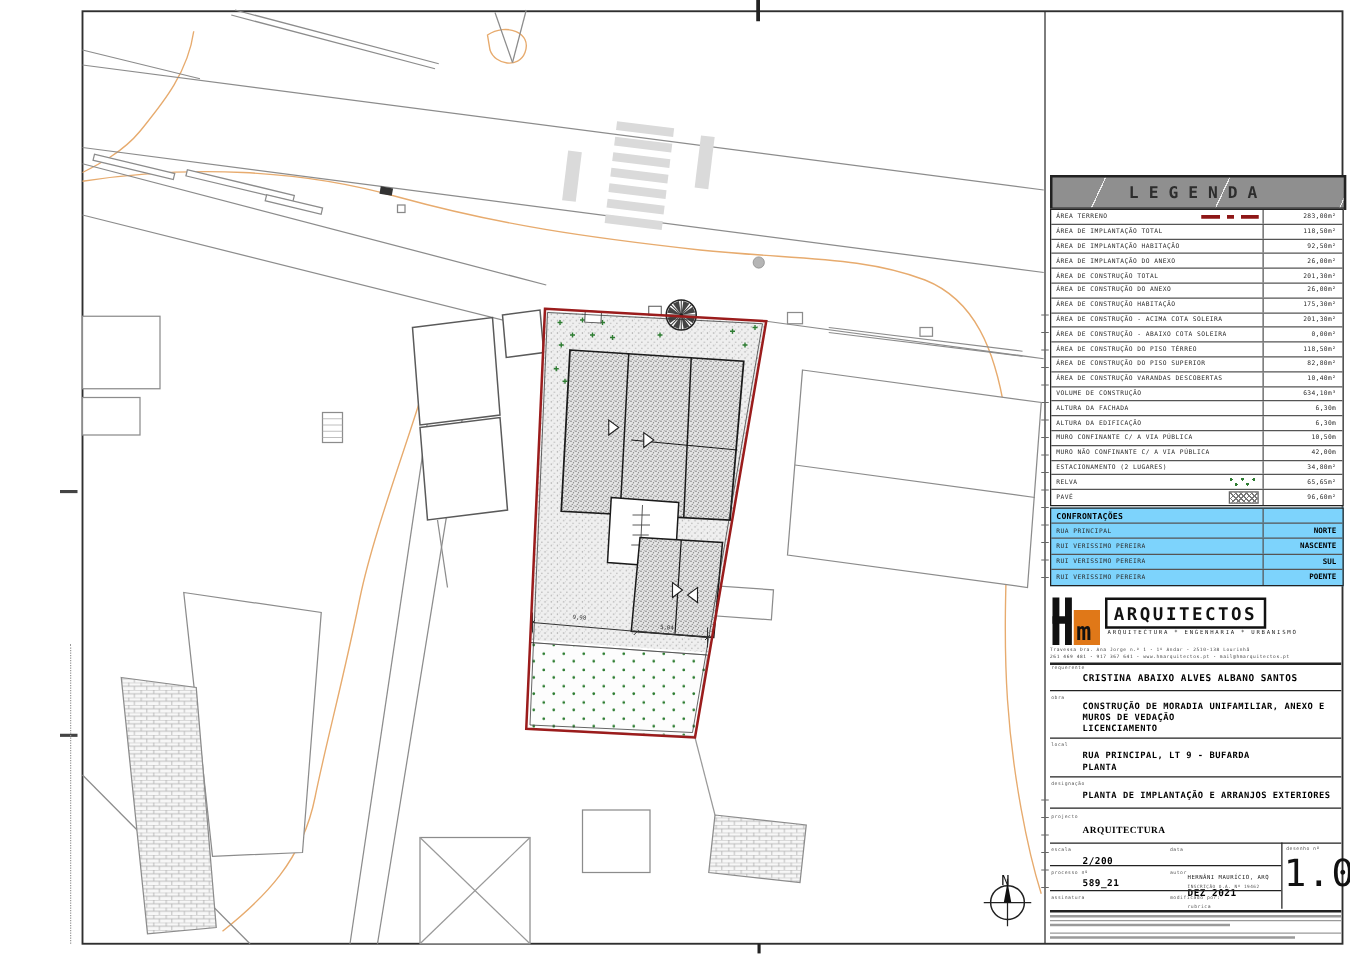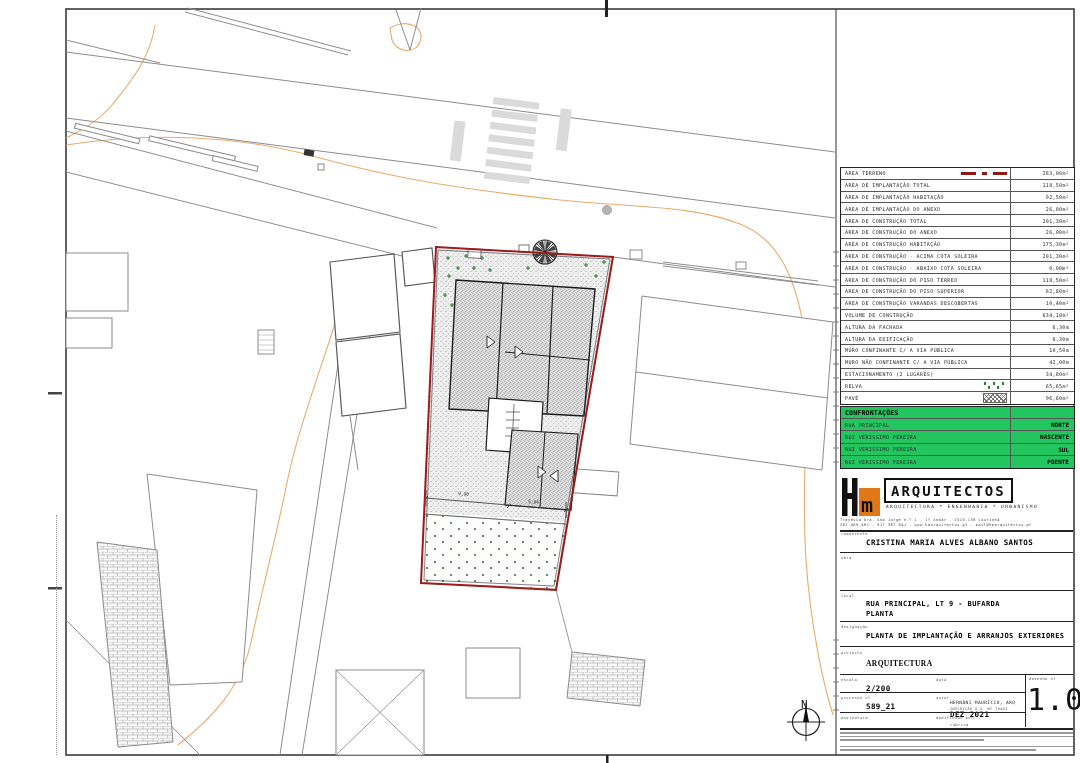--- a/index.html
+++ b/index.html
@@ -27,21 +27,21 @@
   .sym-grass{width:26px;height:9px;
      background-image:radial-gradient(circle 1.2px at 4px 2.5px,#2e7d32 98%,transparent),
                       radial-gradient(circle 1.2px at 13px 2.5px,#2e7d32 98%,transparent),
                       radial-gradient(circle 1.2px at 22px 2.5px,#2e7d32 98%,transparent),
                       radial-gradient(circle 1.2px at 8px 6.5px,#2e7d32 98%,transparent),
                       radial-gradient(circle 1.2px at 17px 6.5px,#2e7d32 98%,transparent);}
   .sym-pave{width:22px;height:8px;border:.5px solid #666;
      background-image:repeating-linear-gradient(45deg,transparent 0 2px,#777 2px 3px),
                       repeating-linear-gradient(-45deg,transparent 0 2px,#777 2px 3px);}
 
-  #conf-table{left:840px;top:406px;width:233px;border:1.5px solid #222;background:#22c55e;}
+  #conf-table{left:840px;top:406px;width:233px;border:1.5px solid #222;background:#7dd3fc;}
   .cf-row{display:flex;height:12.2px;box-sizing:border-box;border-bottom:1px solid #555;align-items:center;}
   .cf-row:last-child{border-bottom:none;}
   .cf-label{flex:1;height:100%;display:flex;align-items:center;border-right:1px solid #555;
      padding-left:4px;font-size:5px;letter-spacing:.4px;color:#2a2a2a;}
   .cf-label.hd{font-size:6.5px;font-weight:bold;letter-spacing:.2px;color:#000;}
   .cf-value{width:58px;text-align:right;padding-right:5px;font-size:6px;font-weight:bold;color:#000;}
 
   
   #firm{left:840px;top:474px;width:233px;height:44px;}
   #firm-logo{position:absolute;left:0;top:2px;}
@@ -264,20 +264,23 @@
       <text x="801" y="708" font-size="11" fill="#111" font-family="DejaVu Sans Mono, monospace">N</text>
       <circle cx="806" cy="722" r="13.5" fill="none" stroke="#222" stroke-width="1.2"></circle>
       <line x1="787" y1="722" x2="825" y2="722" stroke="#222" stroke-width="1"></line>
       <line x1="806" y1="703" x2="806" y2="741" stroke="#222" stroke-width="1"></line>
       <polygon points="806,706 803,722 809,722" fill="#111"></polygon>
     </g>
   </svg>
 
   <div id="margin-stamp" class="abs"></div>
 
+  <div id="legend-header" class="abs">
+    <span>LEGENDA</span>
+  </div>
 
   <div id="legend-table" class="abs">
       <div class="lg-row">
         <div class="lg-label">
           <span>ÁREA TERRENO</span>
           <span class="sym sym-red-dashdot"></span>
         </div>
         <div class="lg-value">283,00m²</div>
       </div>
       <div class="lg-row">
@@ -433,24 +436,29 @@
       <span>ARQUITECTOS</span>
     </div>
     <div id="firm-tagline">ARQUITECTURA * ENGENHARIA * URBANISMO</div>
   </div>
   <div id="firm-addr" class="abs">
     <div>Travessa Dra. Ana Jorge n.º 1 - 1º Andar - 2510-138 Lourinhã</div>
     <div>261 469 481 - 917 367 641 - www.hmarquitectos.pt - mail@hmarquitectos.pt</div>
   </div>
 
   <div class="tb-label" style="left:841px;top:531px;">requerente</div>
-  <div class="tb-bold" style="left:866px;top:538px;font-size:7.5px;">CRISTINA MARIA ALVES ALBANO SANTOS</div>
+  <div class="tb-bold" style="left:866px;top:538px;font-size:7.5px;">CRISTINA ABAIXO ALVES ALBANO SANTOS</div>
   <div class="tb-rule" style="top:552px;"></div>
 
   <div class="tb-label" style="left:841px;top:555px;">obra</div>
+  <div class="tb-bold" style="left:866px;top:561px;font-size:7px;line-height:9px;">
+    <div>CONSTRUÇÃO DE MORADIA UNIFAMILIAR, ANEXO E</div>
+    <div>MUROS DE VEDAÇÃO</div>
+    <div>LICENCIAMENTO</div>
+  </div>
   <div class="tb-rule" style="top:590px;"></div>
 
   <div class="tb-label" style="left:841px;top:593px;">local</div>
   <div class="tb-bold" style="left:866px;top:599px;font-size:7px;line-height:10px;">
     <div>RUA PRINCIPAL, LT 9 - BUFARDA</div>
     <div>PLANTA</div>
   </div>
   <div class="tb-rule" style="top:621px;"></div>
 
   <div class="tb-label" style="left:841px;top:624px;">designação</div>

